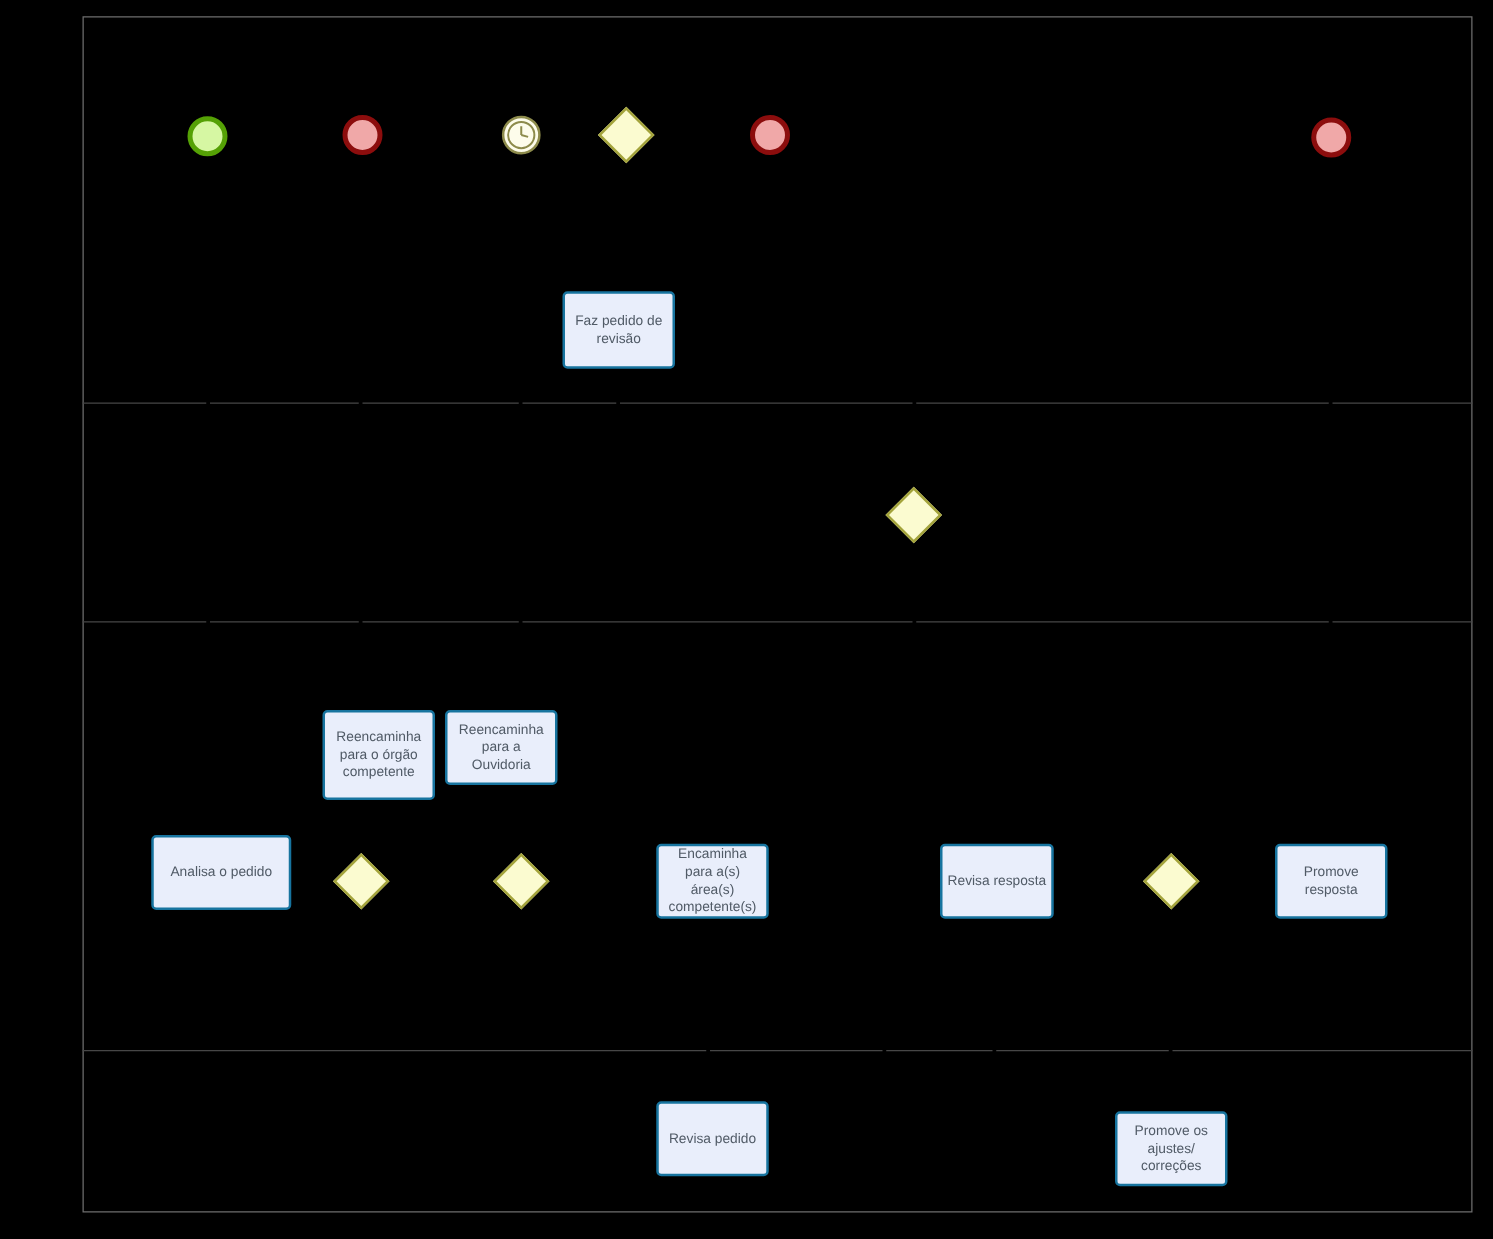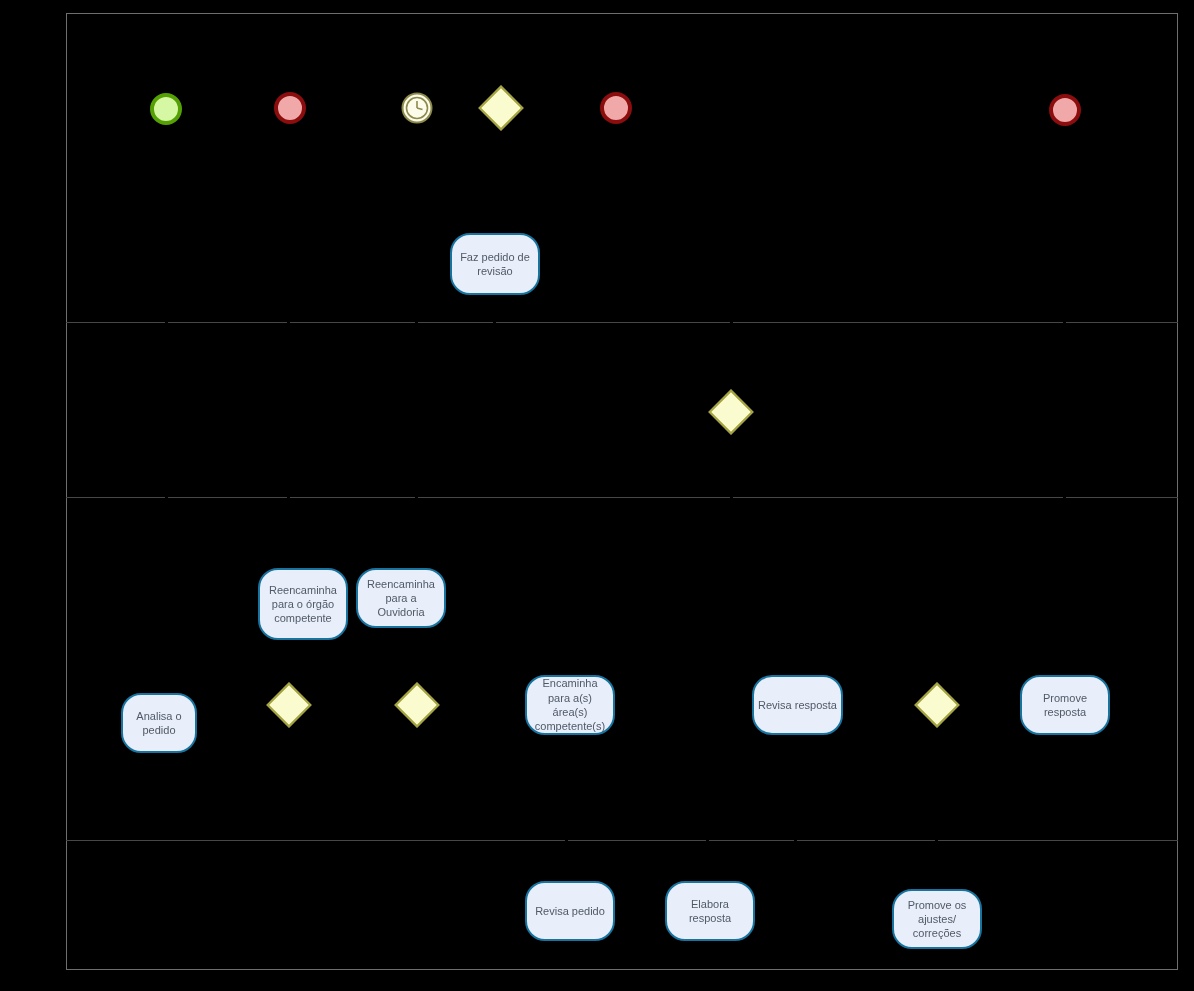--- a/index.html
+++ b/index.html
@@ -29,21 +29,21 @@
     position: absolute;
     width: 3px; height: 3px;
     background: #000;
     transform: translate(-1px, -1px);
   }
   .task {
     position: absolute;
     box-sizing: border-box;
     background: var(--task-fill, #e9eefb);
     border: 2px solid var(--task-border, #17749f);
-    border-radius: 20px;
+    border-radius: 4px;
     display: flex; align-items: center; justify-content: center;
     text-align: center;
     padding: 2px 4px;
   }
   .task .task-label {
     font-size: 11px;
     line-height: 1.3;
     color: var(--task-text, #505a66);
   }
   .event {
@@ -120,39 +120,36 @@
   </div>
 
   <div class="gateway" style="left:715px;top:396px"></div>
 
   <div class="task" style="left:258px;top:568px;width:90px;height:72px">
     <span class="task-label">Reencaminha para o órgão competente</span>
   </div>
   <div class="task" style="left:356px;top:568px;width:90px;height:60px">
     <span class="task-label">Reencaminha para a Ouvidoria</span>
   </div>
-  <div class="task" style="left:121px;top:693px;width:76px;height:60px">
+  <div class="task" style="left:121px;top:668px;width:112px;height:60px">
     <span class="task-label">Analisa o pedido</span>
   </div>
   <div class="gateway" style="left:273px;top:689px"></div>
   <div class="gateway" style="left:401px;top:689px"></div>
   <div class="task" style="left:752px;top:675px;width:91px;height:60px">
     <span class="task-label">Revisa resposta</span>
   </div>
   <div class="task" style="left:525px;top:675px;width:90px;height:60px">
     <span class="task-label">Encaminha para a(s) área(s) competente(s)</span>
   </div>
   <div class="gateway" style="left:921px;top:689px"></div>
   <div class="task" style="left:1020px;top:675px;width:90px;height:60px">
     <span class="task-label">Promove resposta</span>
   </div>
 
   <div class="task" style="left:525px;top:881px;width:90px;height:60px">
     <span class="task-label">Revisa pedido</span>
   </div>
-  <div class="task" style="left:665px;top:881px;width:90px;height:60px">
-    <span class="task-label">Elabora resposta</span>
-  </div>
   <div class="task" style="left:892px;top:889px;width:90px;height:60px">
     <span class="task-label">Promove os ajustes/ correções</span>
   </div>
 
 </div>
 
 </body></html>

